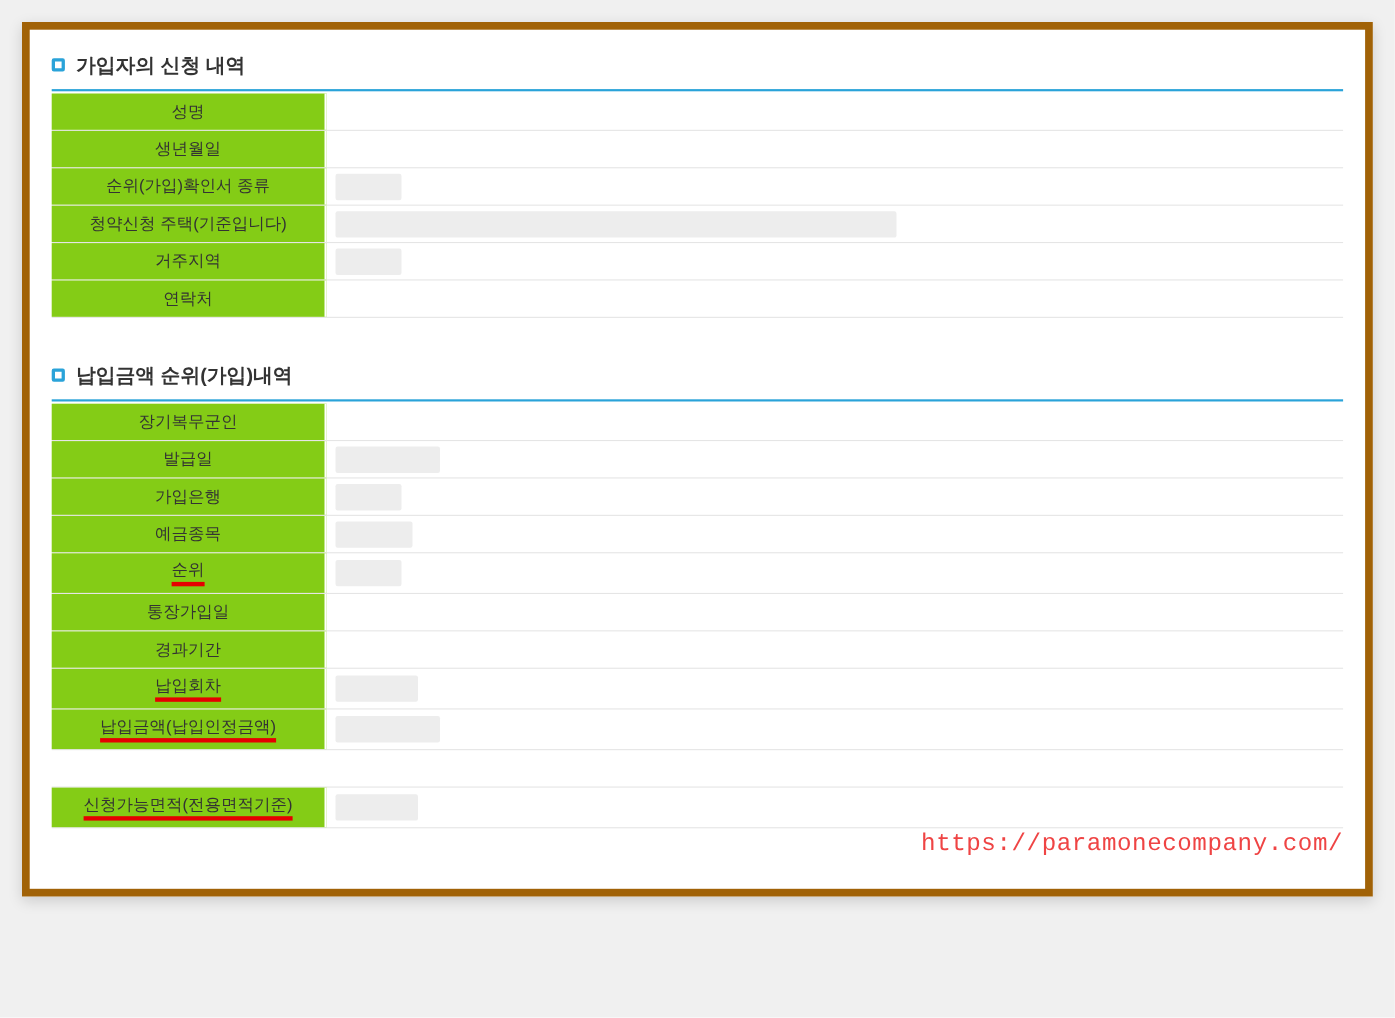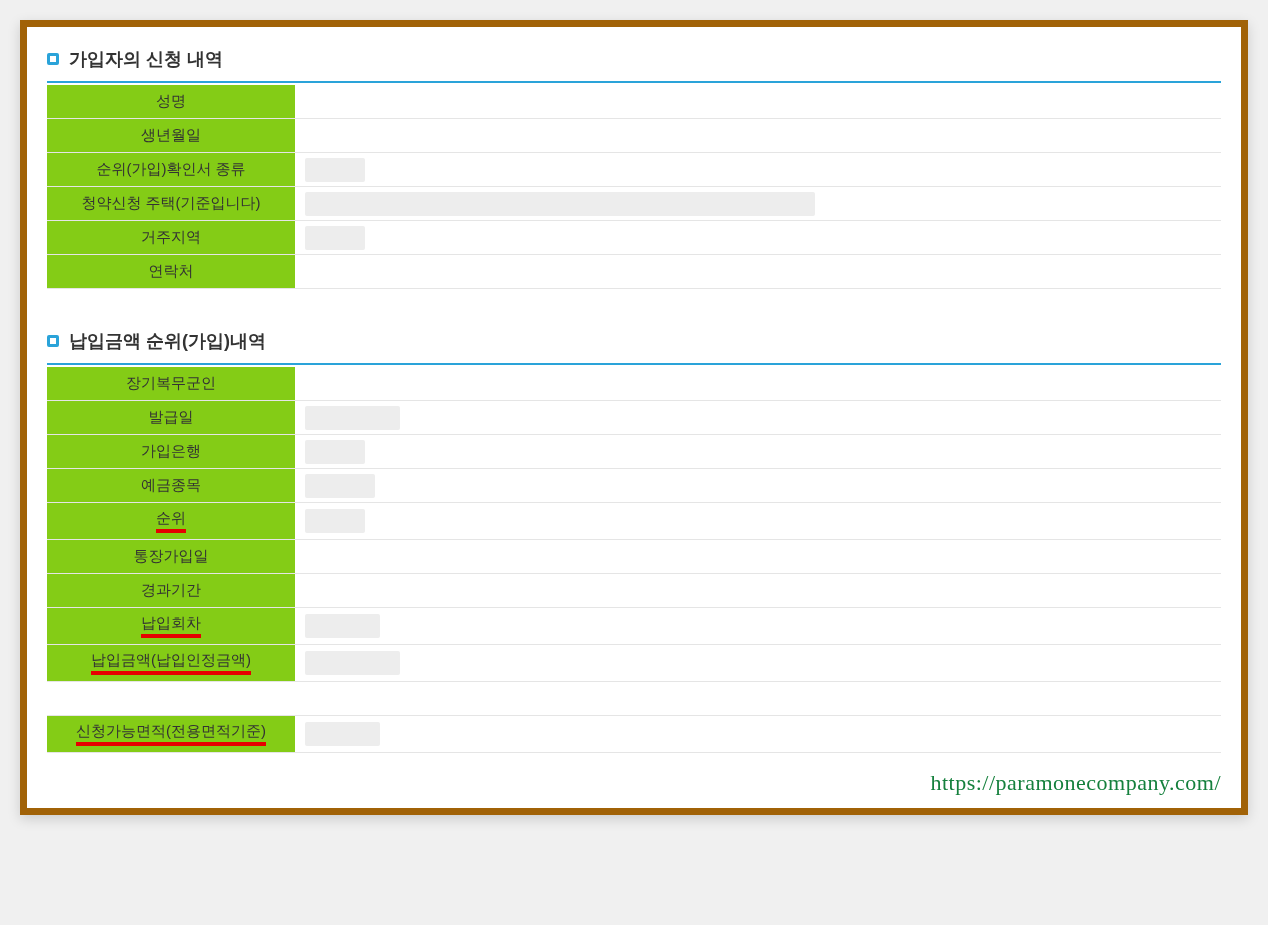--- a/index.html
+++ b/index.html
@@ -75,24 +75,24 @@
     text-align: center;
   }
   .footnote {
     font-size: 14px;
     color: #555;
     margin-top: 6px;
   }
   .watermark {
     position: absolute;
     right: 20px;
-    bottom: 12px;
+    bottom: 28px;
     font-size: 22px;
-    color: #15803d;
-    font-family: Liberation Serif, serif;
+    color: #ef4444;
+    font-family: Liberation Mono, monospace;
     letter-spacing: 0.5px;
   }
 </style>
 </head>
 <body>
 
 <div class="page">
 
   <div class="section">
     <div class="section-header">

